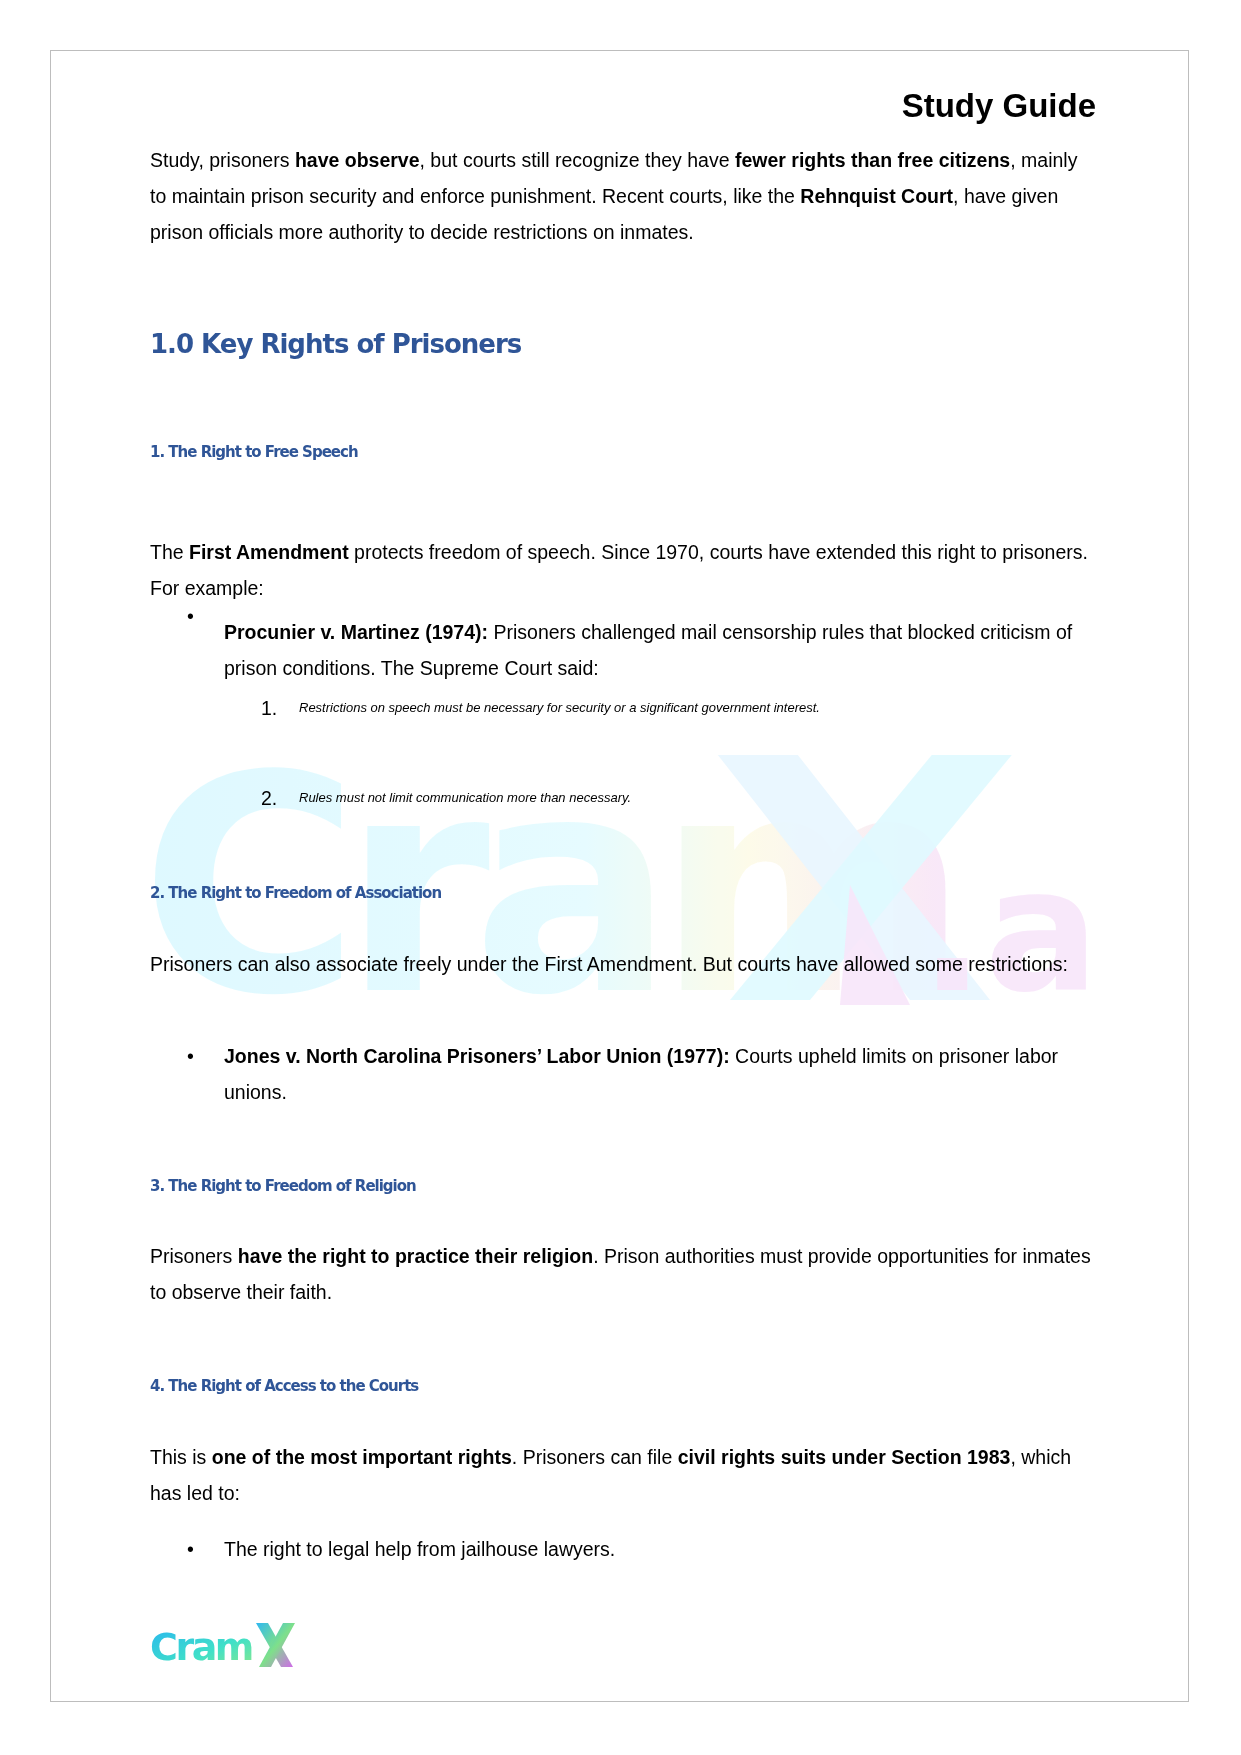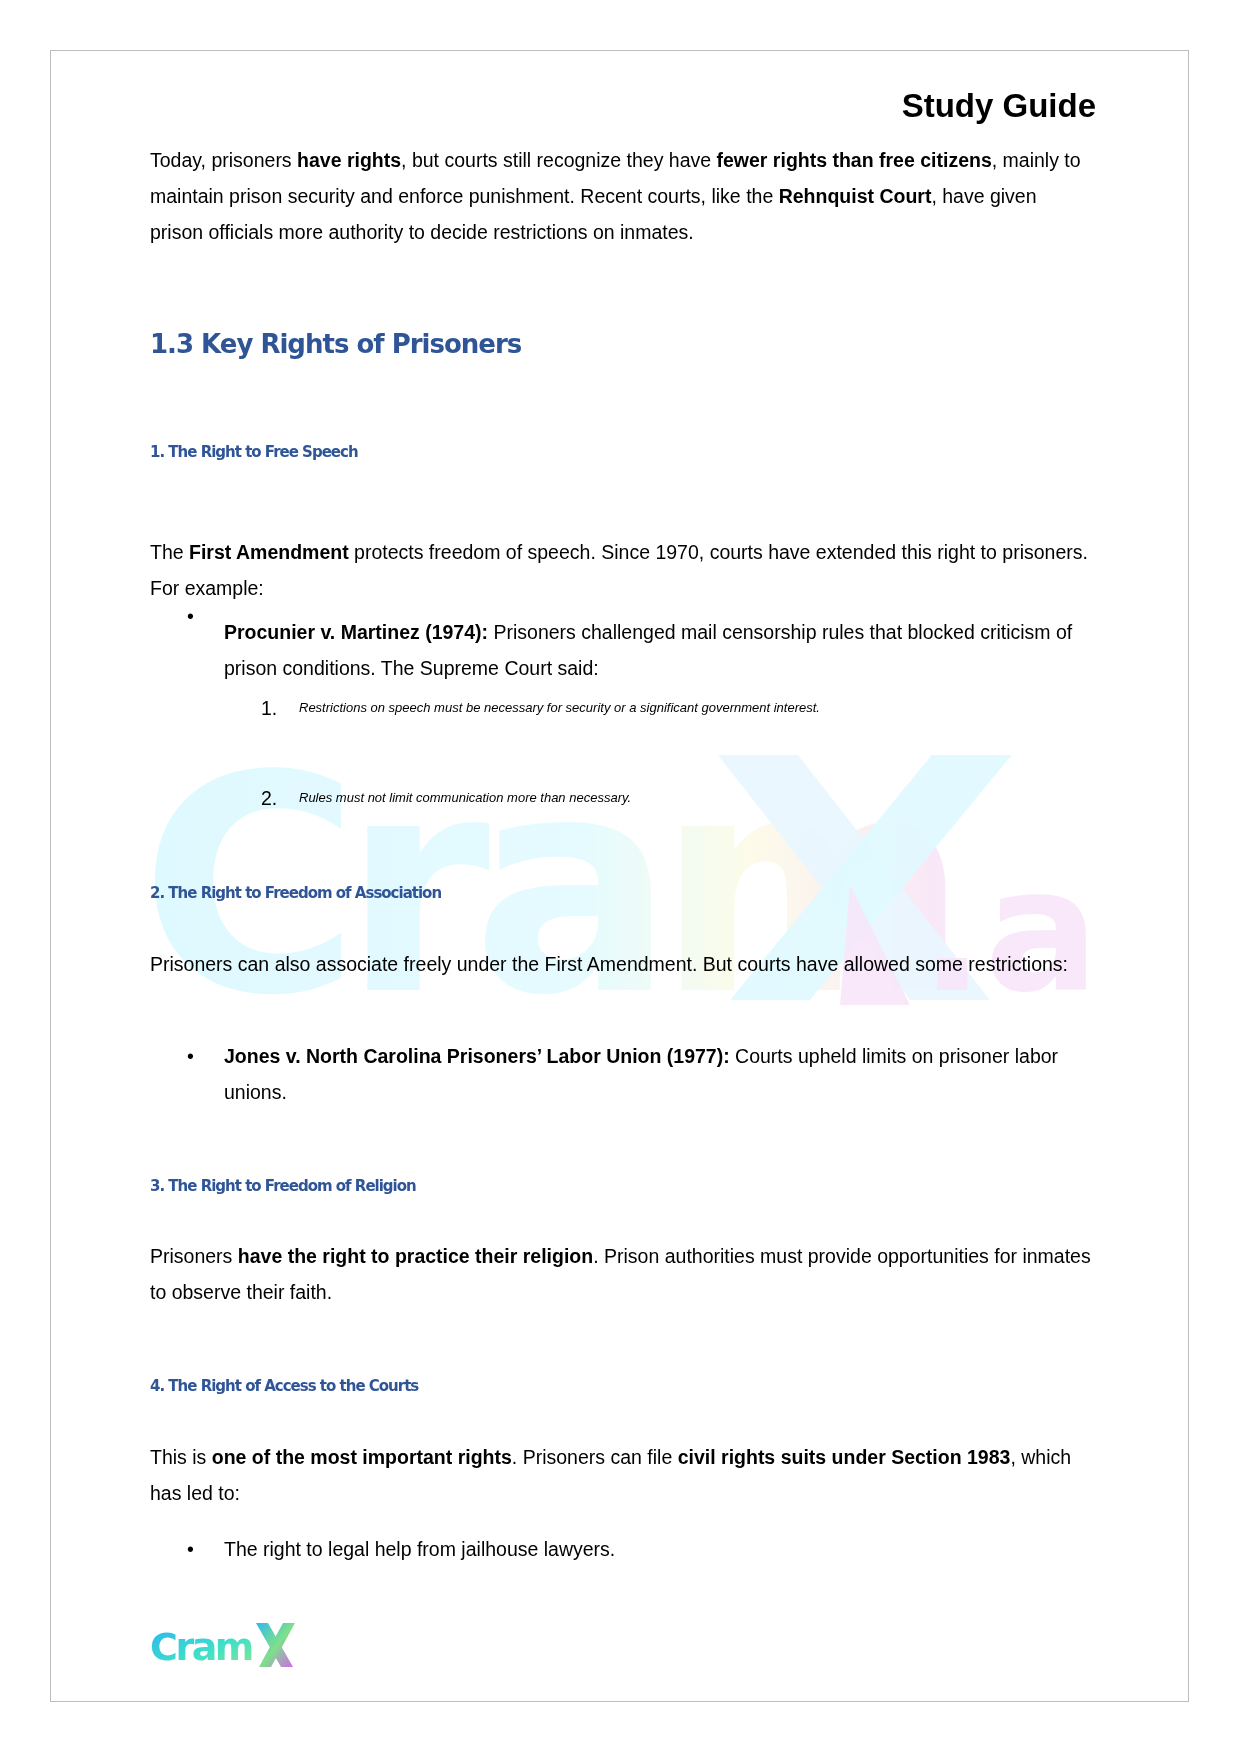--- a/index.html
+++ b/index.html
@@ -34,23 +34,23 @@
   </defs>
   <text x="-10" y="235" font-family="DejaVu Sans, sans-serif" font-weight="bold" font-size="300" fill="url(#wmg)" opacity="0.85" letter-spacing="-18">Cram</text>
   <polygon points="560,-10 640,-10 840,245 760,245" fill="#e8f6ff" opacity="0.9"></polygon>
   <polygon points="790,-10 870,-10 660,245 580,245" fill="#dff9ff" opacity="0.9"></polygon>
   <polygon points="700,130 760,250 690,250" fill="#f7e6fa" opacity="0.9"></polygon>
   <text x="770" y="235" font-family="DejaVu Sans, sans-serif" font-weight="bold" font-size="170" fill="#f8e6fa" opacity="0.9">.ai</text>
 </svg>
 
 <h1 class="doc-title">Study Guide</h1>
 
-<p class="txt" style="top:142px;"><span>Today, prisoners </span><b>have rights</b><span>, but courts still recognize they have </span><b>fewer rights than free citizens</b><span>, mainly to maintain prison security and enforce punishment. Recent courts, like the </span><b>Rehnquist Court</b><span>, have given prison officials more authority to decide restrictions on inmates.</span></p>
+<p class="txt" style="top:142px;"><span>Study, prisoners </span><b>have observe</b><span>, but courts still recognize they have </span><b>fewer rights than free citizens</b><span>, mainly to maintain prison security and enforce punishment. Recent courts, like the </span><b>Rehnquist Court</b><span>, have given prison officials more authority to decide restrictions on inmates.</span></p>
 
-<h2 class="h2 big" style="top:329px;">1.3 Key Rights of Prisoners</h2>
+<h2 class="h2 big" style="top:329px;">1.0 Key Rights of Prisoners</h2>
 
 <h3 class="h2 sub" style="top:443px;">1. The Right to Free Speech</h3>
 <p class="txt" style="top:534px;"><span>The </span><b>First Amendment</b><span> protects freedom of speech. Since 1970, courts have extended this right to prisoners. For example:</span></p>
 
 <span class="bullet" style="top:598px;">•</span>
 <p class="item-text" style="top:598px;margin-top:16px;"><b>Procunier v. Martinez (1974):</b><span> Prisoners challenged mail censorship rules that blocked criticism of prison conditions. The Supreme Court said:</span></p>
 
 <span class="num" style="top:690px;">1.</span>
 <p class="num-text" style="top:690px;">Restrictions on speech must be necessary for security or a significant government interest.</p>
 

